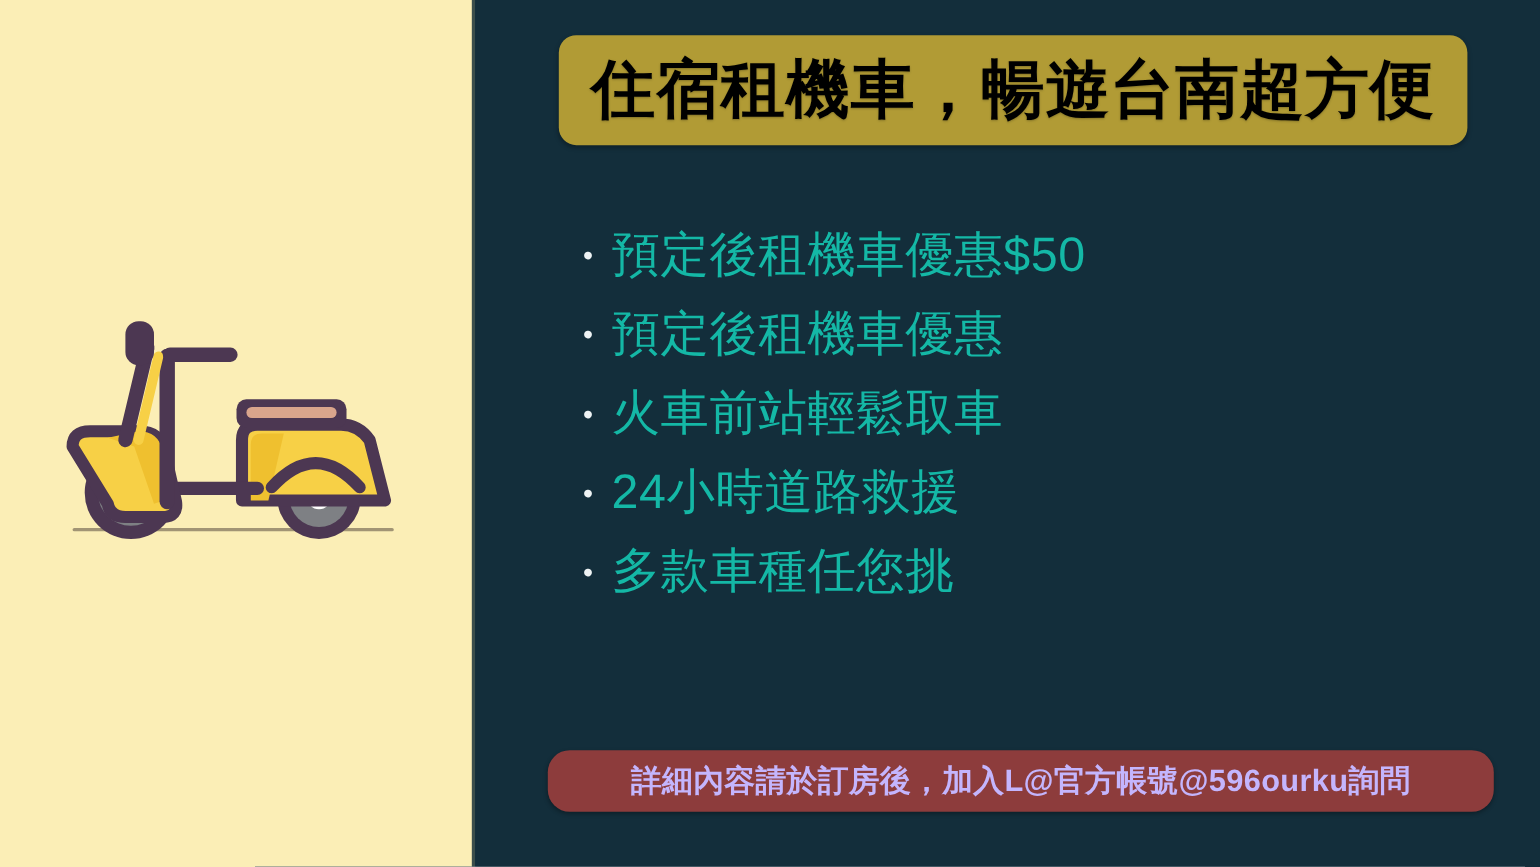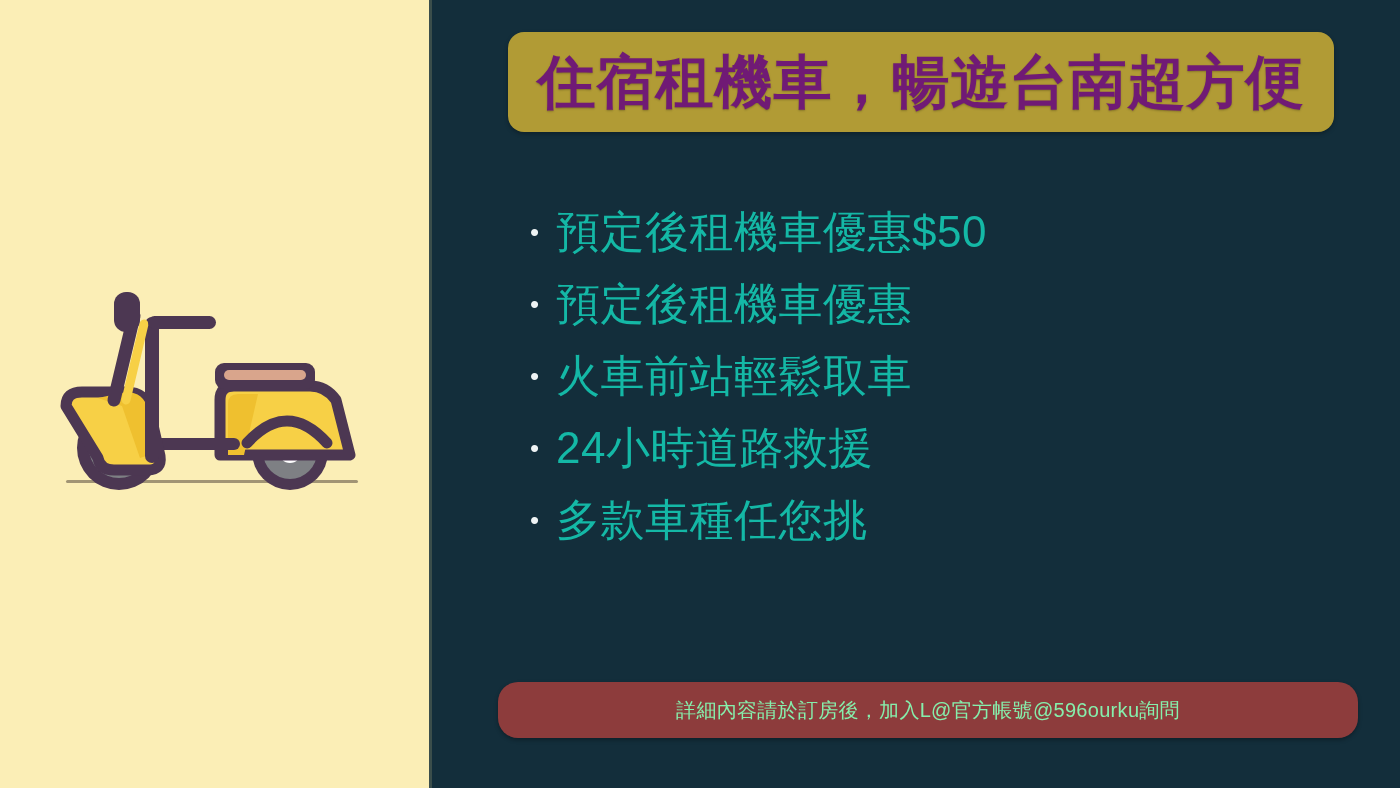--- a/index.html
+++ b/index.html
@@ -65,21 +65,21 @@
     width: 826px;
     height: 100px;
     background: #b19b35;
     border-radius: 16px;
     display: flex;
     align-items: center;
     justify-content: center;
     box-shadow: 0 2px 4px rgba(0,0,0,.28);
   }
   #title-text {
-    color: #701a75;
+    color: #000000;
     font-size: 58px;
     font-weight: bold;
     letter-spacing: 1px;
     line-height: 1;
     white-space: nowrap;
     text-shadow: 0 1px 2px rgba(0,0,0,.25);
   }
   
   #bullet-list {
     position: absolute;
@@ -118,23 +118,23 @@
     width: 860px;
     height: 56px;
     background: #8d3c3c;
     border-radius: 20px;
     display: flex;
     align-items: center;
     justify-content: center;
     box-shadow: 0 2px 4px rgba(0,0,0,.3);
   }
   #footer-text {
-    color: #86efac;
-    font-size: 20px;
-    font-weight: normal;
+    color: #c4b5fd;
+    font-size: 28px;
+    font-weight: bold;
     white-space: nowrap;
     letter-spacing: .3px;
   }
 </style>
 </head>
 <body>
 
 <div id="slide">
 
   <div id="left-panel">

